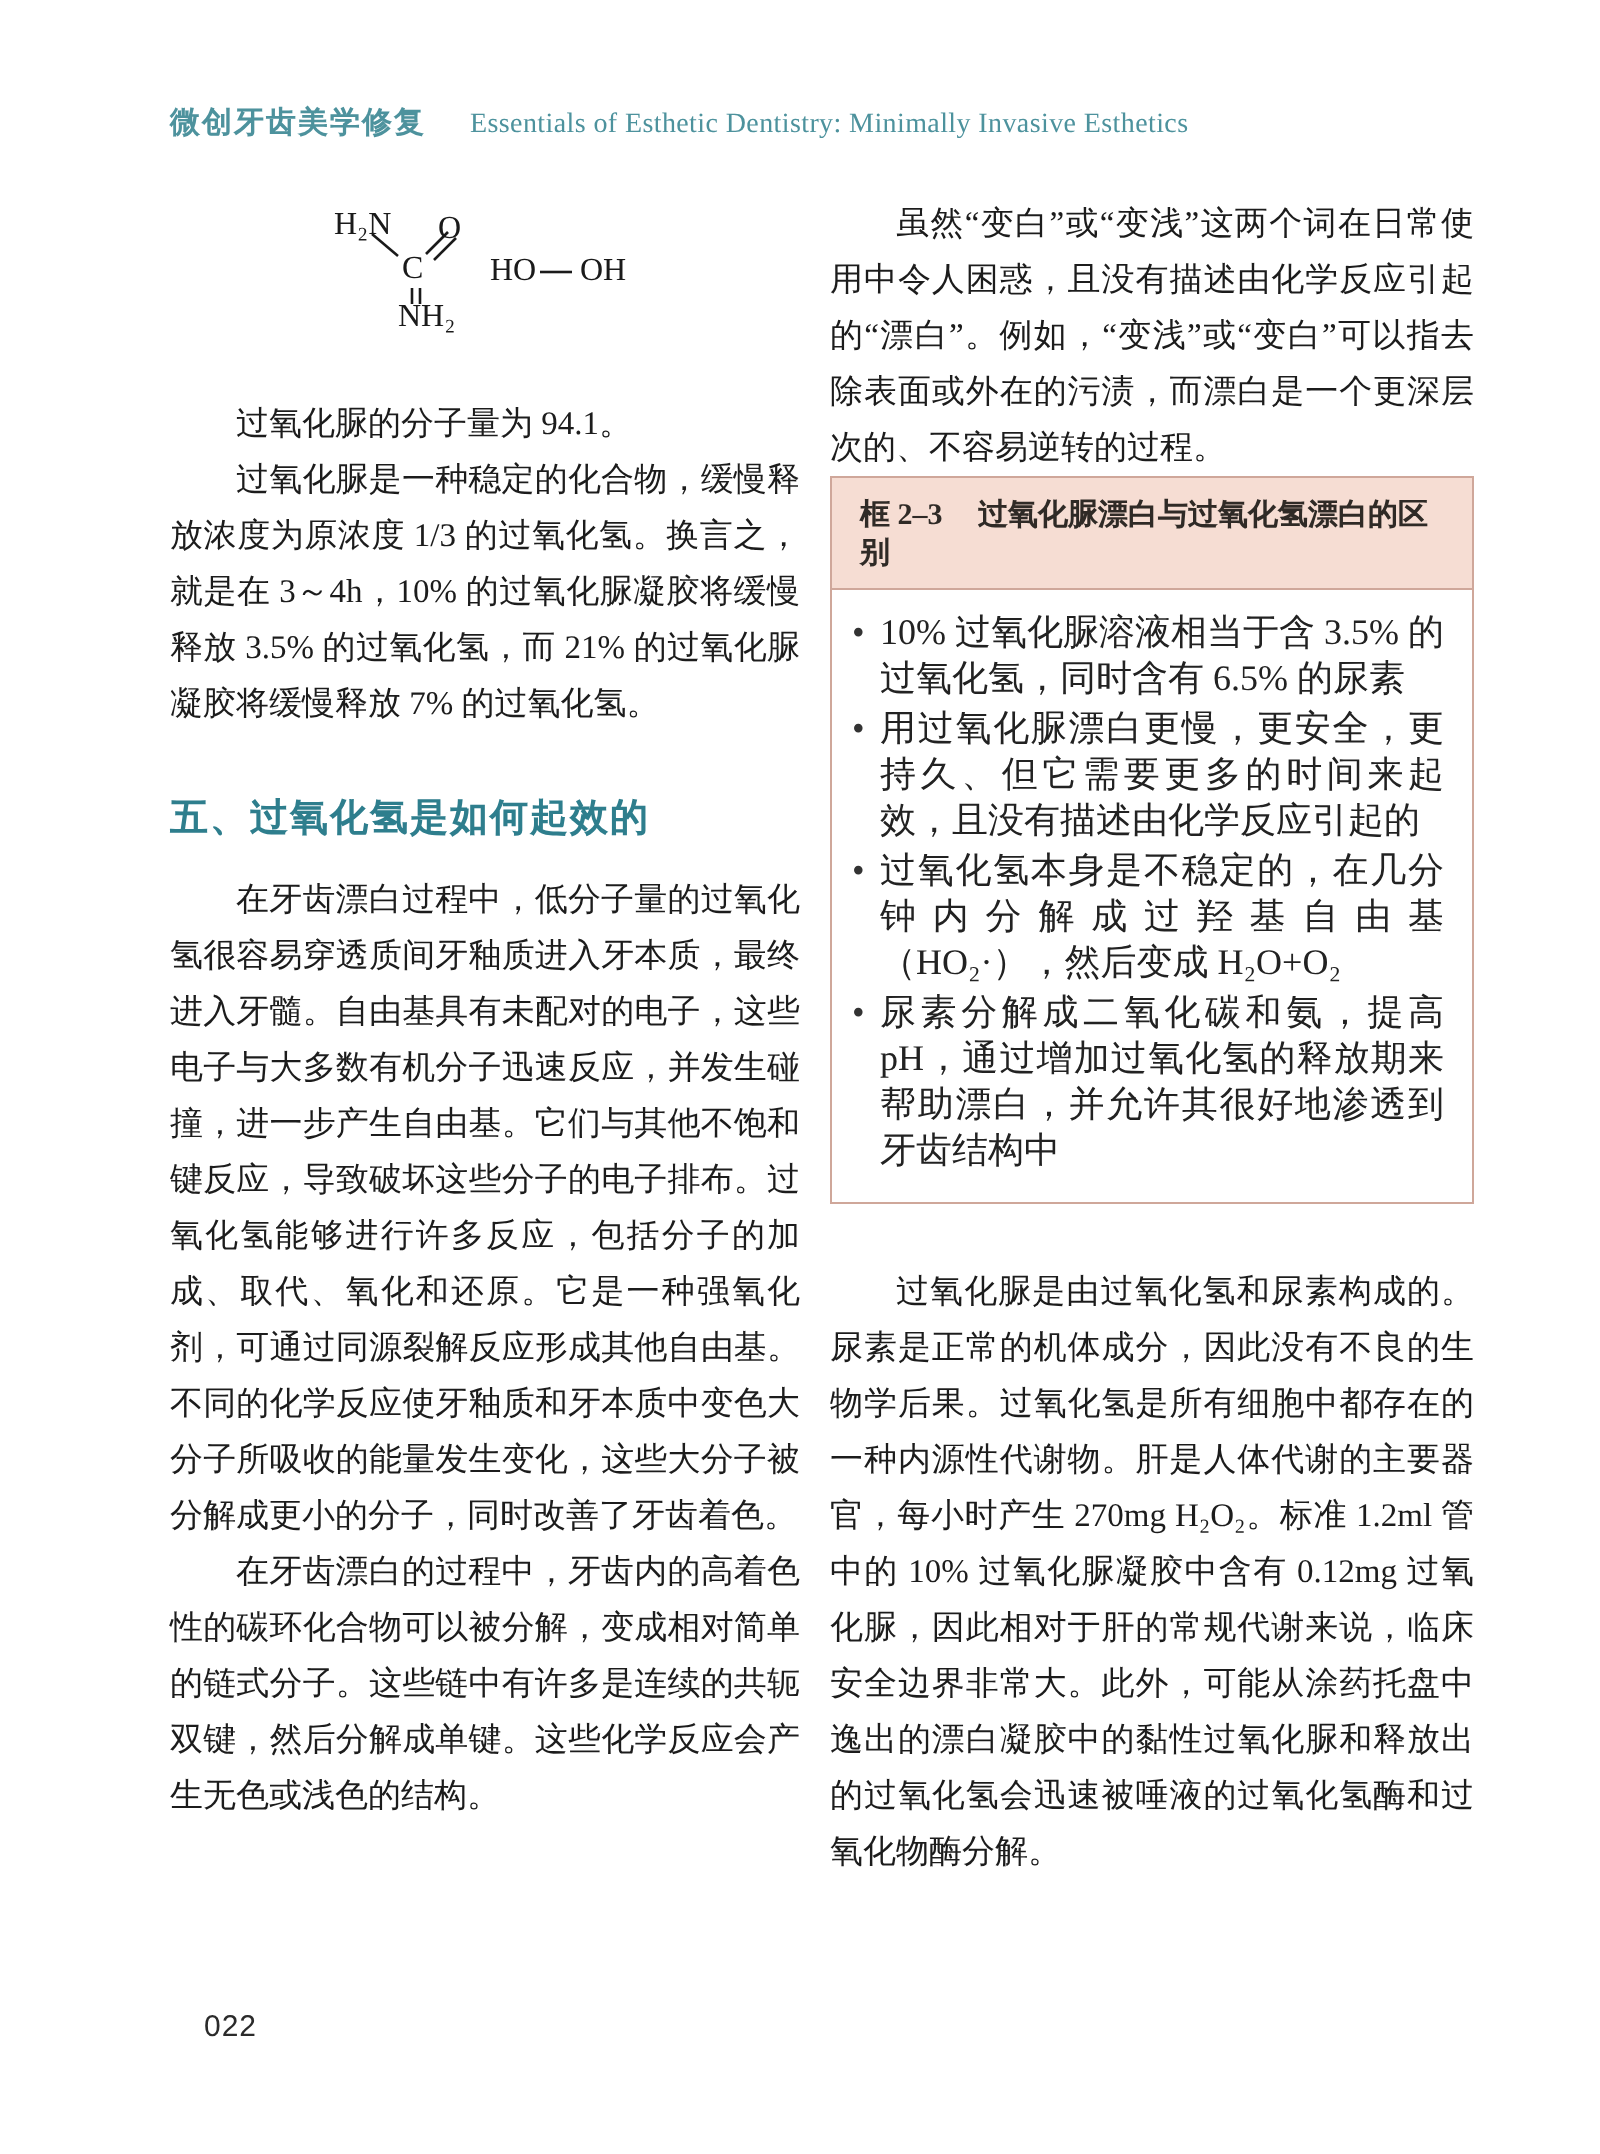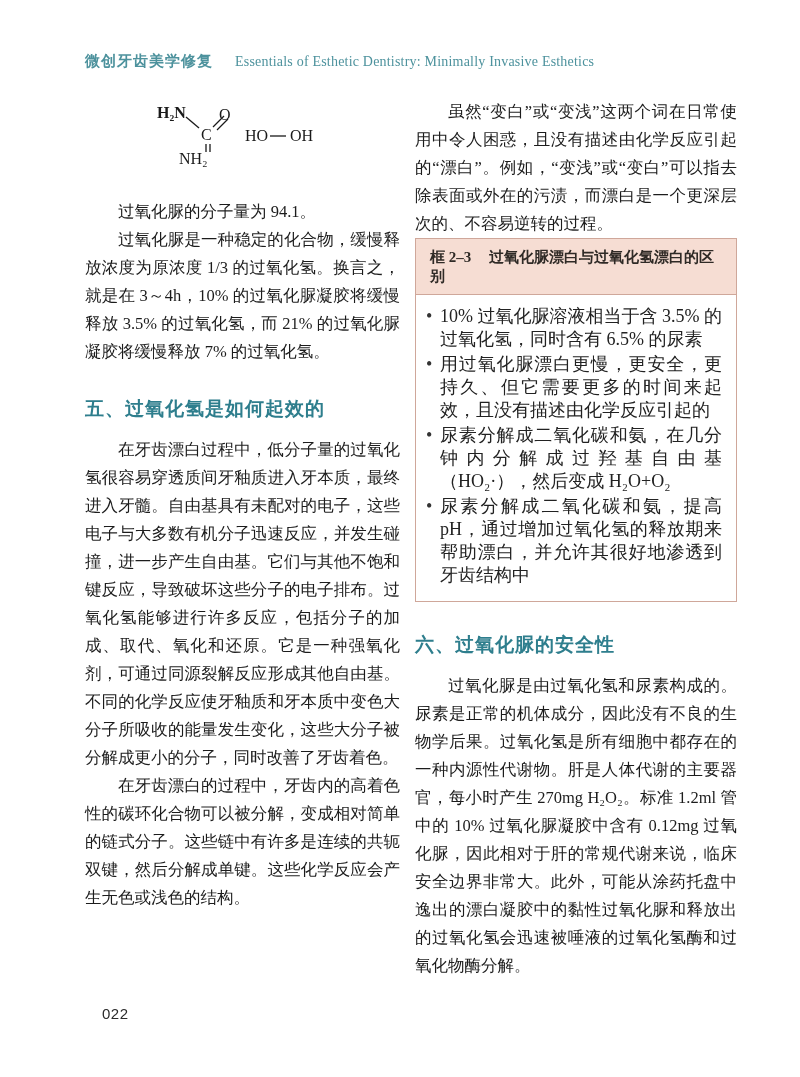--- a/index.html
+++ b/index.html
@@ -51,24 +51,24 @@
     margin: 4px 0 12px 68px;
     font-family: "Liberation Serif", "DejaVu Serif", serif;
   }
   .chem-diagram .atom {
     position: absolute;
     font-size: 16px;
     color: #1a1a1a;
     white-space: nowrap;
   }
   .chem-diagram svg { position: absolute; top: 0; left: 0; }
-  .atom-nh2-top  { left: 4px;    top: 2px; font-weight: bold;  }
+  .atom-nh2-top  { left: 14px;    top: 2px;  }
   .atom-carbon   { left: 48px; top: 24px; }
   .atom-oxygen   { left: 66px; top: 4px;  }
-  .atom-nh2-bot  { left: 26px; top: 48px; }
+  .atom-nh2-bot  { left: 46px; top: 48px; }
   .atom-ho       { left: 92px; top: 25px; }
   .atom-oh       { left: 137px;top: 25px; }
   
   .callout-box {
     margin: 0 0 30px 0;
     border: 1px solid #cfa79a;
     background: #ffffff;
   }
   .callout-box .box-header {
     background: #f6ddd3;
@@ -152,27 +152,26 @@
 
       <div class="callout-box">
         <div class="box-header">
           <span>框 2–3</span>
           <span class="box-title">过氧化脲漂白与过氧化氢漂白的区别</span>
         </div>
         <div class="box-body">
           <ul>
             <li>10% 过氧化脲溶液相当于含 3.5% 的过氧化氢，同时含有 6.5% 的尿素</li>
             <li>用过氧化脲漂白更慢，更安全，更持久、但它需要更多的时间来起效，且没有描述由化学反应引起的</li>
-            <li>尿素分解成二氧化碳和氨，在几分钟内分解成过羟基自由基（HO₂·），然后变成 H₂O+O₂</li>
+            <li>过氧化氢本身是不稳定的，在几分钟内分解成过羟基自由基（HO₂·），然后变成 H₂O+O₂</li>
             <li>尿素分解成二氧化碳和氨，提高 pH，通过增加过氧化氢的释放期来帮助漂白，并允许其很好地渗透到牙齿结构中</li>
           </ul>
         </div>
       </div>
 
-      <h2 class="section-heading" style="margin-top: 0;">六、过氧化脲的安全性</h2>
 
       <p class="body-text">过氧化脲是由过氧化氢和尿素构成的。尿素是正常的机体成分，因此没有不良的生物学后果。过氧化氢是所有细胞中都存在的一种内源性代谢物。肝是人体代谢的主要器官，每小时产生 270mg H₂O₂。标准 1.2ml 管中的 10% 过氧化脲凝胶中含有 0.12mg 过氧化脲，因此相对于肝的常规代谢来说，临床安全边界非常大。此外，可能从涂药托盘中逸出的漂白凝胶中的黏性过氧化脲和释放出的过氧化氢会迅速被唾液的过氧化氢酶和过氧化物酶分解。</p>
 
     </div>
 
   </div>
 
   <div class="footer">022</div>
 
 </div>

